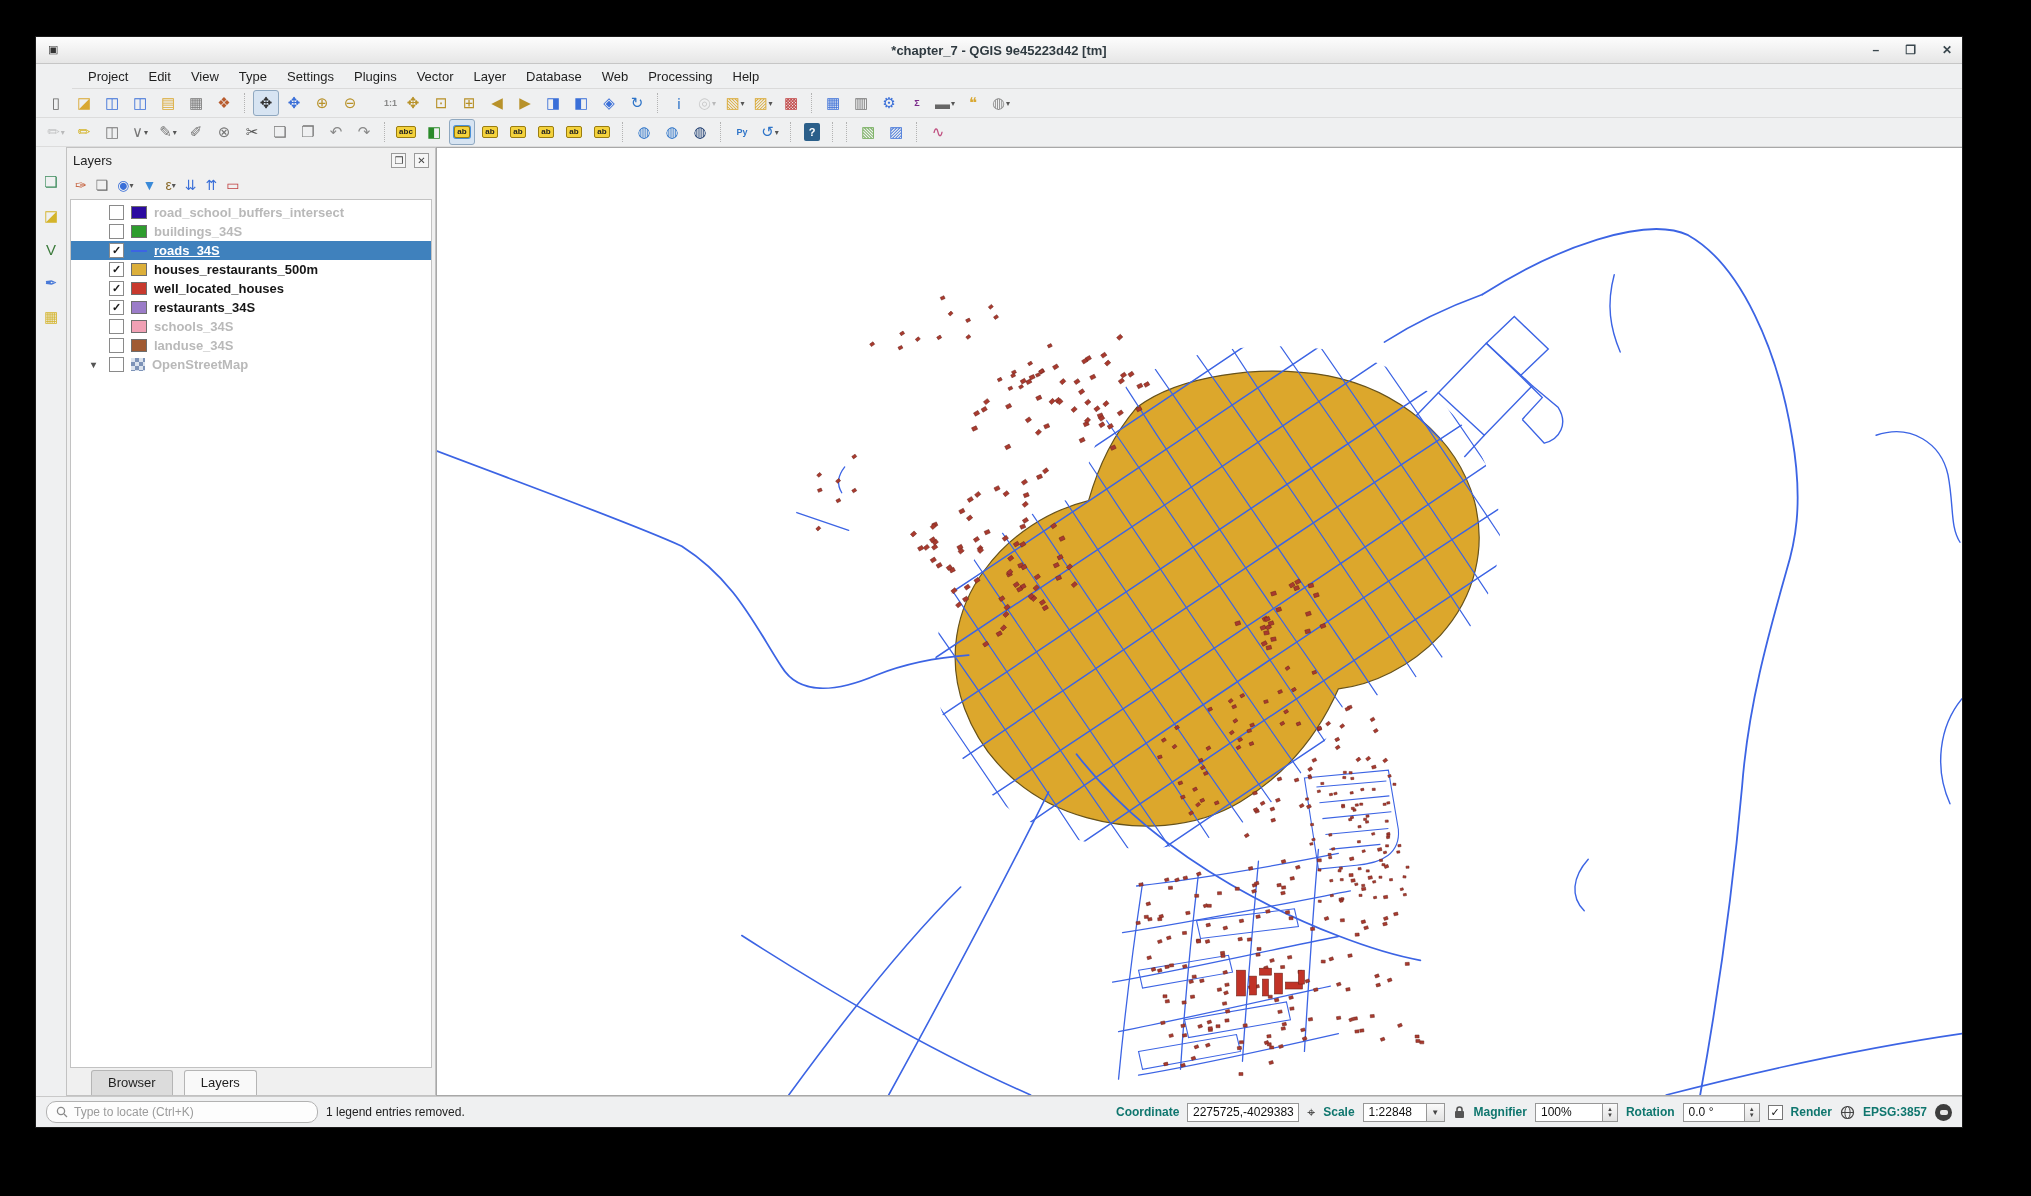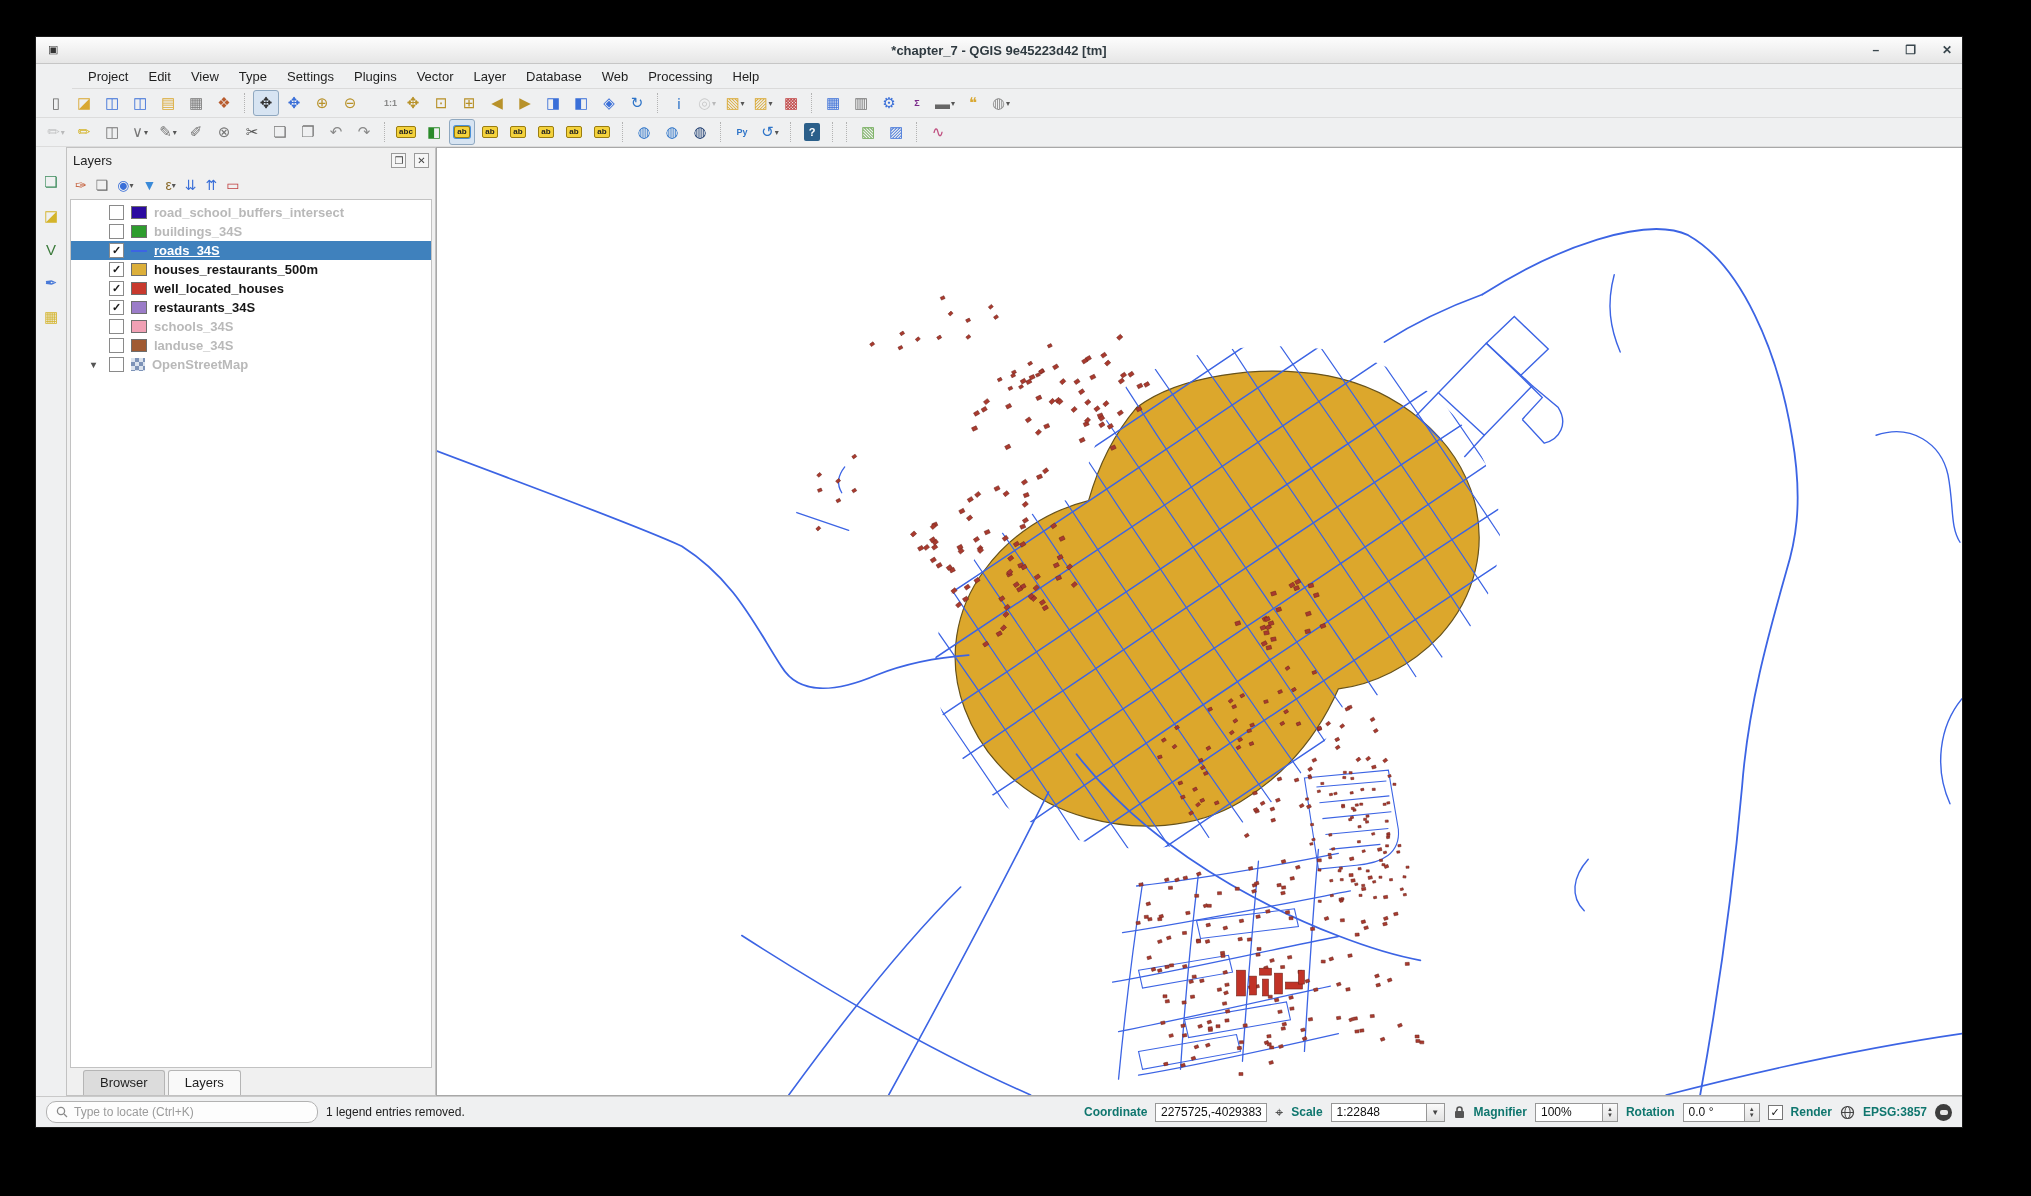--- a/index.html
+++ b/index.html
@@ -40,21 +40,21 @@
   .layer-row.disabled{color:#b9b9b9;}
   .layer-row.selected{background:#3f81bd;color:#fff;}
   .layer-row.selected .llabel{text-decoration:underline;}
   .expander{position:absolute;left:20px;font-size:10px;color:#555;}
   .cbox{width:13px;height:13px;background:#fff;border:1px solid #8a8a8a;flex:none;display:flex;align-items:center;justify-content:center;font-size:11px;color:#1a1a1a;line-height:1;}
   .swatch{width:16px;height:13px;flex:none;border:1px solid #6e6e6e;box-sizing:border-box;}
   .swatch.line{border:none;height:13px;display:flex;align-items:center;}
   .swatch.line i{display:block;width:16px;height:2px;background:#3c64e4;}
   .swatch.raster{border:none;background-image:linear-gradient(45deg,#7d93b8 25%,transparent 25%,transparent 75%,#7d93b8 75%),linear-gradient(45deg,#7d93b8 25%,#dbe3ee 25%,#dbe3ee 75%,#7d93b8 75%);background-size:8px 8px;background-position:0 0,4px 4px;width:14px;}
   .tabs{height:27px;display:flex;align-items:flex-end;padding-left:16px;gap:3px;flex:none;}
-  .tab{padding:4px 16px 5px 16px;font-size:13px;border:1px solid #b5b5b5;border-bottom:none;border-radius:3px 3px 0 0;background:#dcdcdc;color:#1f1f1f;}
+  .tab{padding:4px 16px 5px 16px;font-size:13px;border:1px solid #b5b5b5;border-bottom:none;border-radius:3px 3px 0 0;background:#dcdcdc;color:#1f1f1f;margin-left:8px;}
   .tab.active{background:#f9f9f9;}
   .mapwrap{flex:1;position:relative;background:#fff;border:1px solid #a8a8a8;border-right:none;box-sizing:border-box;}
   .mapwrap svg{display:block;width:100%;height:100%;}
   
   .statusbar{height:30px;display:flex;align-items:center;gap:8px;padding:0 10px;background:#eff0f1;border-top:1px solid #c9c9c9;font-size:12px;color:#2a2a2a;flex:none;}
   .locator{width:252px;height:20px;border:1px solid #b2b2b2;border-radius:10px;background:#fdfdfd;display:flex;align-items:center;gap:6px;padding:0 9px;color:#9b9b9b;flex:none;}
   .sb-msg{color:#222;}
   .sb-spacer{flex:1;}
   .sb-label{color:#0f766e;font-weight:bold;}
   .sb-input{height:19px;border:1px solid #979797;background:#fff;display:flex;align-items:center;justify-content:center;padding:0 5px;font-size:12px;color:#111;box-sizing:border-box;}
@@ -962,21 +962,21 @@
         </svg>
       <span>Type to locate (Ctrl+K)</span>
     </div>
     <span class="sb-msg">1 legend entries removed.</span>
     <span class="sb-spacer"></span>
     <span class="sb-label">Coordinate</span>
     <span class="sb-input" style="width:112px">2275725,-4029383</span>
     <span style="font-size:14px;color:#333">⌖</span>
     <span class="sb-label">Scale</span>
     <span class="sb-combo">
-      <span class="sb-input" style="width:96px;justify-content:flex-start">1:22848</span>
+      <span class="sb-input" style="width:64px;justify-content:flex-start">1:22848</span>
       <span class="dd">▼</span>
     </span>
     <svg width="13" height="15" viewBox="0 0 13 15">
         <rect x="2" y="6" width="9" height="7" rx="1" fill="#555"></rect>
         <path d="M 4 6 V 4.5 A 2.5 2.5 0 0 1 9 4.5 V 6" fill="none" stroke="#555" stroke-width="1.6"></path>
       </svg>
     <span class="sb-label">Magnifier</span>
     <span class="sb-combo">
       <span class="sb-input" style="width:68px;justify-content:flex-start">100%</span>
       <span class="spin">

